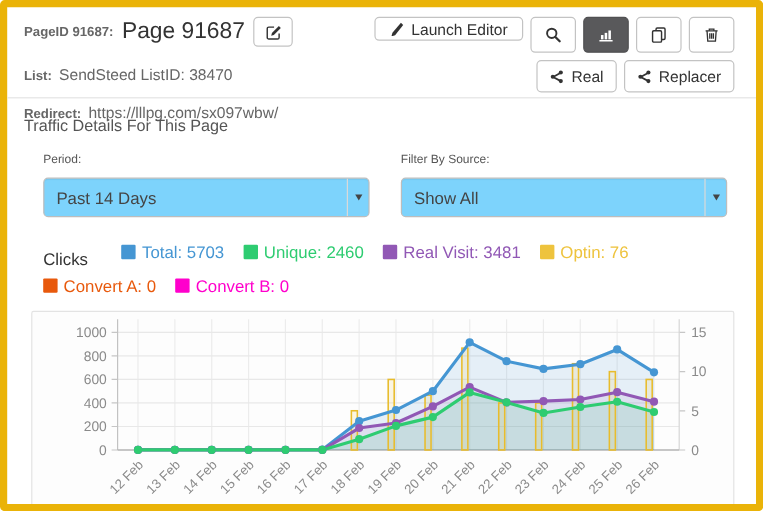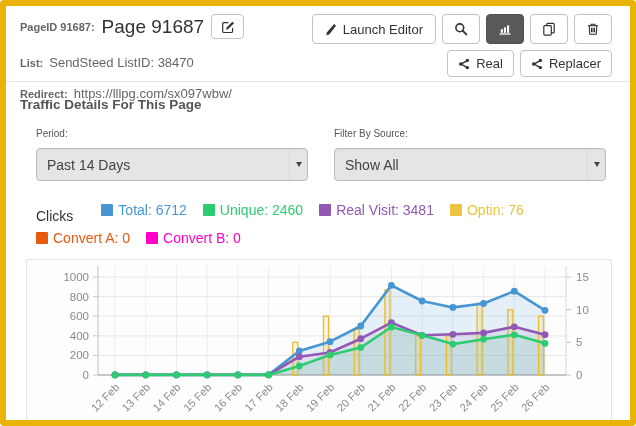--- a/index.html
+++ b/index.html
@@ -13,31 +13,31 @@
   .mini-label { font-size:11px; font-weight:bold; color:#666; }
   .page-title { font-size:19px; color:#333; }
   .meta-row { display:flex; align-items:baseline; gap:6px; margin-top:16px; }
   .meta-val { font-size:13px; color:#666; }
   .btn { display:inline-flex; align-items:center; justify-content:center; gap:6px; background:#fff; border:1px solid #c3c3c3; border-radius:4px; color:#333; font-size:13px; cursor:pointer; }
   .btn svg { display:block; }
   .edit-btn { width:33px; height:25px; }
   .hdr-right { display:flex; flex-direction:column; align-items:flex-end; }
   .hdr-row1 { display:flex; gap:6px; }
   .hdr-row2 { display:flex; gap:6px; margin-top:6px; }
-  .launch-btn { height:30px; padding:0 12px; }
+  .launch-btn { height:20px; padding:0 12px; }
   .icon-btn { width:38px; height:30px; }
   .icon-btn.active { background:#59595b; border-color:#505052; color:#fff; }
   .sm-btn { height:27px; padding:0 10px; }
 
   
-  .section-heading { margin:15px 14px 0 14px; font-size:13.5px; font-weight:bold; color:#555; }
+  .section-heading { margin:15px 14px 0 14px; font-size:13.5px; font-weight:normal; color:#555; }
   .controls { display:flex; gap:26px; margin:16px 24px 0 30px; }
   .control-col { flex:1; }
   .control-label { font-size:10px; color:#555; margin-bottom:9px; }
-  .select { display:flex; align-items:center; height:33px; border:1px solid #bdbdbd; border-radius:4px; background:#e5e5e5; box-shadow:inset 0 1px 1px rgba(0,0,0,0.05); cursor:pointer;gap:37px; }
+  .select { display:flex; align-items:center; height:33px; border:1px solid #bdbdbd; border-radius:4px; background:#7dd3fc; box-shadow:inset 0 1px 1px rgba(0,0,0,0.05); cursor:pointer;gap:37px; }
   .select-value { flex:1; font-size:14px; color:#444; padding:0 10px; }
   .select-caret-zone { width:18px; align-self:stretch; display:flex; align-items:center; justify-content:center; border-left:1px solid #d9d9d9; }
   .caret-down { width:0; height:0; border-left:3.5px solid transparent; border-right:3.5px solid transparent; border-top:5px solid #444; }
 
   .legend { display:flex; flex-wrap:wrap; align-items:center; column-gap:16px; row-gap:6px; margin:15px 24px 0 30px; font-size:14px; }
   .legend-title { color:#333; margin-right:12px;margin-top:12px; }
   .legend-item { display:inline-flex; align-items:center; gap:5px; }
   .legend-swatch { width:12px; height:12px; border-radius:1px; display:inline-block; }
 
   
@@ -169,21 +169,21 @@
           </span>
       </div>
     </div>
   </div>
 
   <div class="legend">
     <span class="legend-title">Clicks</span>
 
   <span class="legend-item">
         <span class="legend-swatch" style="background: rgb(69, 150, 211);"></span>
-        <span style="color: rgb(69, 150, 211);">Total: 6712</span>
+        <span style="color: rgb(69, 150, 211);">Total: 5703</span>
       </span>
       <span class="legend-item">
         <span class="legend-swatch" style="background: rgb(46, 204, 113);"></span>
         <span style="color: rgb(46, 204, 113);">Unique: 2460</span>
       </span>
       <span class="legend-item">
         <span class="legend-swatch" style="background: rgb(145, 88, 181);"></span>
         <span style="color: rgb(145, 88, 181);">Real Visit: 3481</span>
       </span>
       <span class="legend-item">

